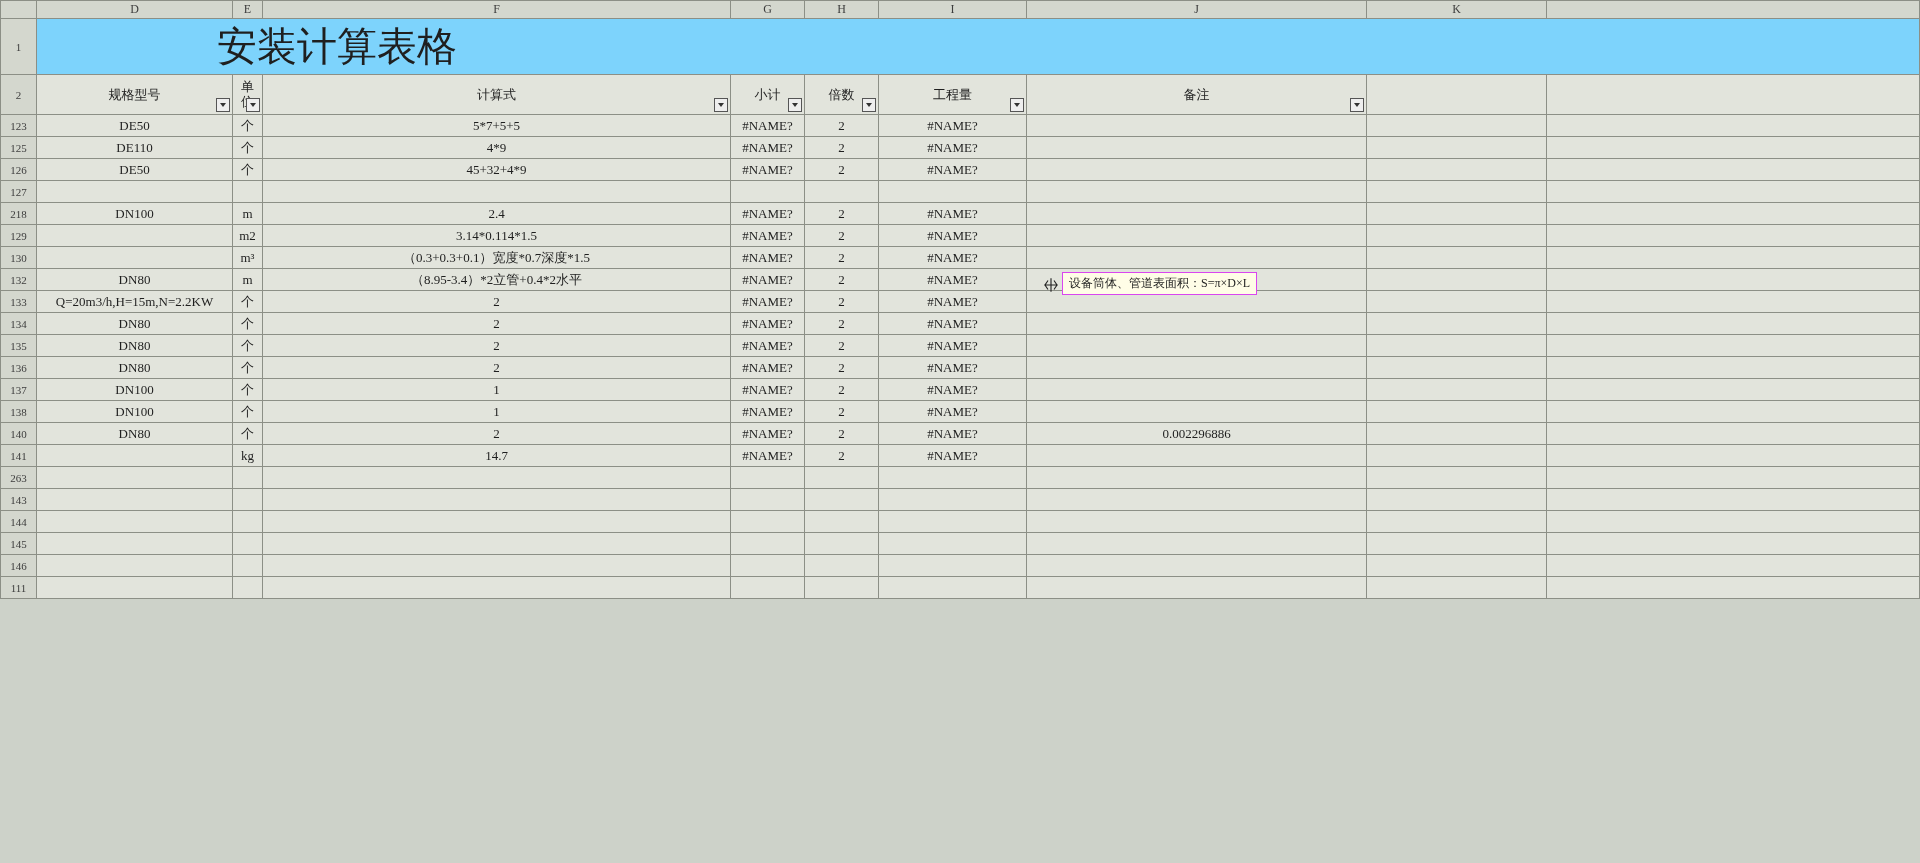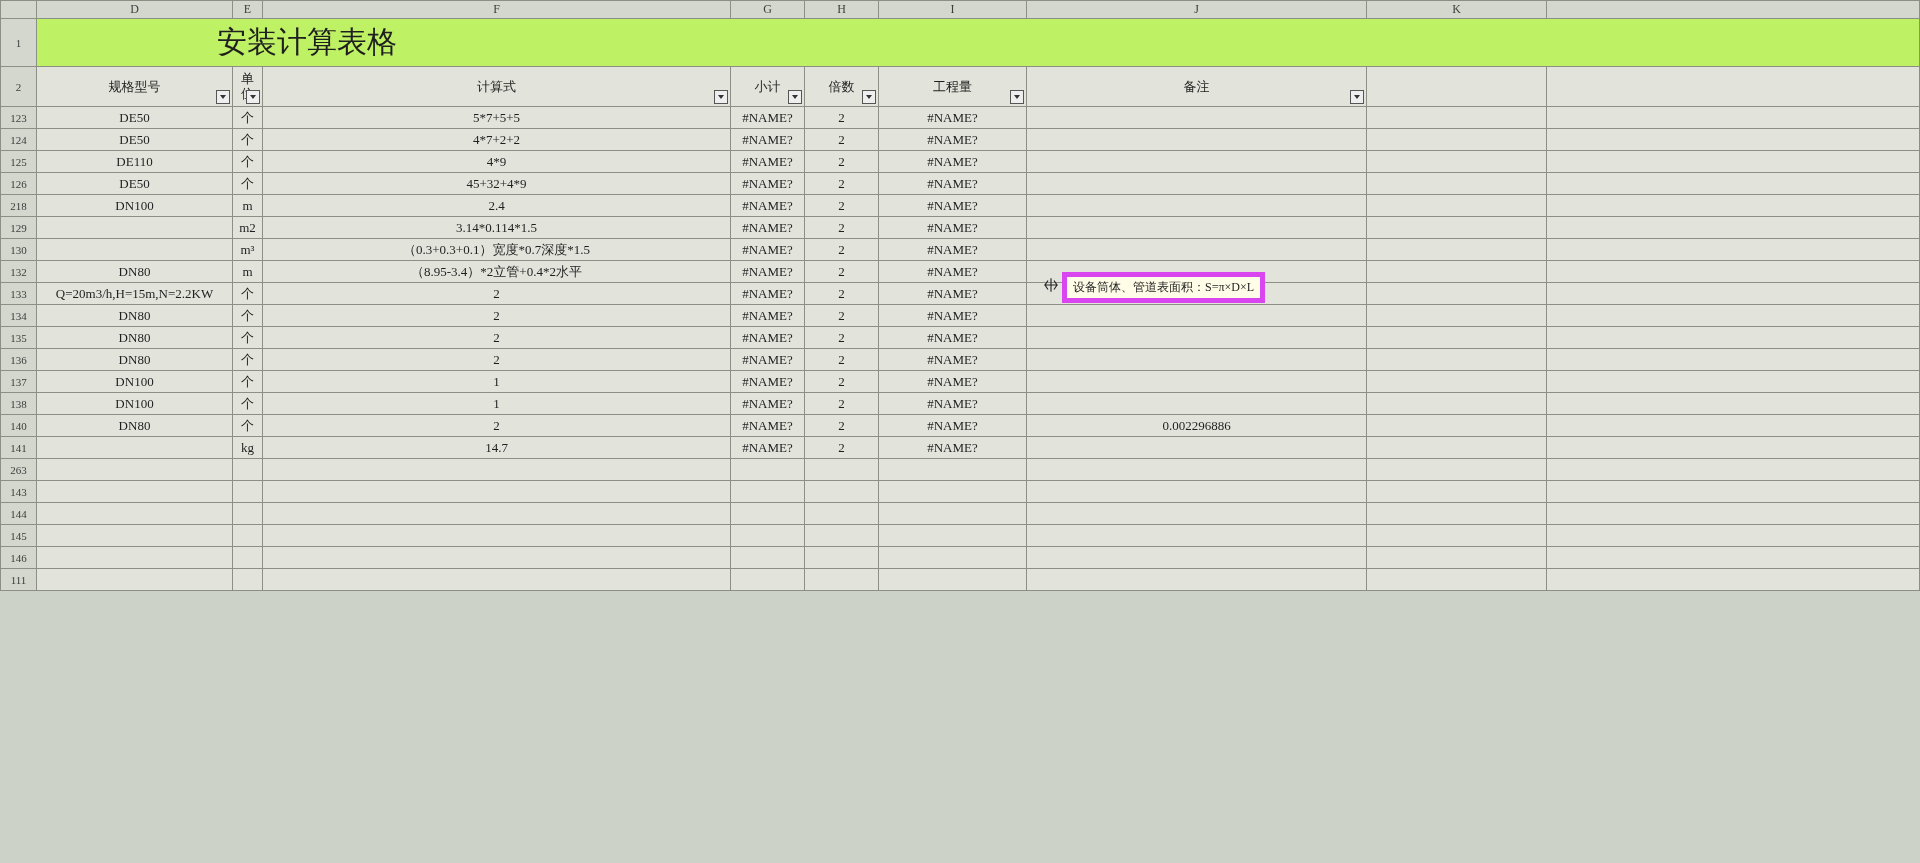--- a/index.html
+++ b/index.html
@@ -1,27 +1,27 @@
 <!DOCTYPE html>
 <html><head>
 <meta charset="utf-8">
 <style>
   html,body{margin:0;padding:0;background:#cdd2c9;font-family:"SimSun","宋体",serif;font-size:13px;color:#1f1f1f;}
   .sheet{position:relative;width:1920px;height:863px;overflow:hidden;}
   table{border-collapse:collapse;table-layout:fixed;width:100%;}
   td,th{border:1px solid #8c8f86;padding:0 4px;height:22px;box-sizing:border-box;background:#e2e4dc;overflow:hidden;white-space:nowrap;text-overflow:clip;}
   .rowhead{background:#d4d7ce;text-align:center;font-size:11px;color:#3d3d3d;}
   .colhead{background:#d4d7ce;text-align:center;font-size:12px;color:#3d3d3d;height:18px;}
-  .title-cell{font-size:30px;font-family:"SimSun",serif;background:#bef264;}
+  .title-cell{font-size:40px;font-family:"SimSun",serif;background:#7dd3fc;}
   .hdr{text-align:center;position:relative;}
   .filter{position:absolute;right:2px;bottom:2px;width:12px;height:12px;border:1px solid #555;background:#eee;display:flex;align-items:center;justify-content:center;}
   .filter::after{content:"";border-left:3px solid transparent;border-right:3px solid transparent;border-top:4px solid #333;}
   .c{text-align:center;}
   .tall{height:44px;white-space:normal;line-height:1.3;}
-  .tooltip{position:absolute;background:#fffde7;border:5px solid #d946ef;padding:2px 6px;font-size:12px;white-space:nowrap;}
+  .tooltip{position:absolute;background:#fffde7;border:1px solid #d946ef;padding:2px 6px;font-size:12px;white-space:nowrap;}
   .cursor-icon{position:absolute;width:18px;height:18px;}
   .cursor-icon svg{width:18px;height:18px;}
 </style>
 </head>
 <body>
 
 <div class="sheet">
   <table>
     <colgroup>
       <col style="width:36px">
@@ -97,51 +97,51 @@
           <td class="c">个</td>
           <td class="c">5*7+5+5</td>
           <td class="c">#NAME?</td>
           <td class="c">2</td>
           <td class="c">#NAME?</td>
           <td class="c"></td>
           <td class=""></td>
           <td class=""></td>
         </tr>
         <tr>
-          <td class="rowhead">124</td>
-          <td class="c">DE50</td>
-          <td class="c">个</td>
-          <td class="c">4*7+2+2</td>
-          <td class="c">#NAME?</td>
-          <td class="c">2</td>
-          <td class="c">#NAME?</td>
-          <td class="c"></td>
-          <td class=""></td>
-          <td class=""></td>
-        </tr>
-        <tr>
           <td class="rowhead">125</td>
           <td class="c">DE110</td>
           <td class="c">个</td>
           <td class="c">4*9</td>
           <td class="c">#NAME?</td>
           <td class="c">2</td>
           <td class="c">#NAME?</td>
           <td class="c"></td>
           <td class=""></td>
           <td class=""></td>
         </tr>
         <tr>
           <td class="rowhead">126</td>
           <td class="c">DE50</td>
           <td class="c">个</td>
           <td class="c">45+32+4*9</td>
           <td class="c">#NAME?</td>
           <td class="c">2</td>
           <td class="c">#NAME?</td>
+          <td class="c"></td>
+          <td class=""></td>
+          <td class=""></td>
+        </tr>
+        <tr>
+          <td class="rowhead">127</td>
+          <td class="c"></td>
+          <td class="c"></td>
+          <td class="c"></td>
+          <td class="c"></td>
+          <td class="c"></td>
+          <td class="c"></td>
           <td class="c"></td>
           <td class=""></td>
           <td class=""></td>
         </tr>
         <tr>
           <td class="rowhead">218</td>
           <td class="c">DN100</td>
           <td class="c">m</td>
           <td class="c">2.4</td>
           <td class="c">#NAME?</td>

